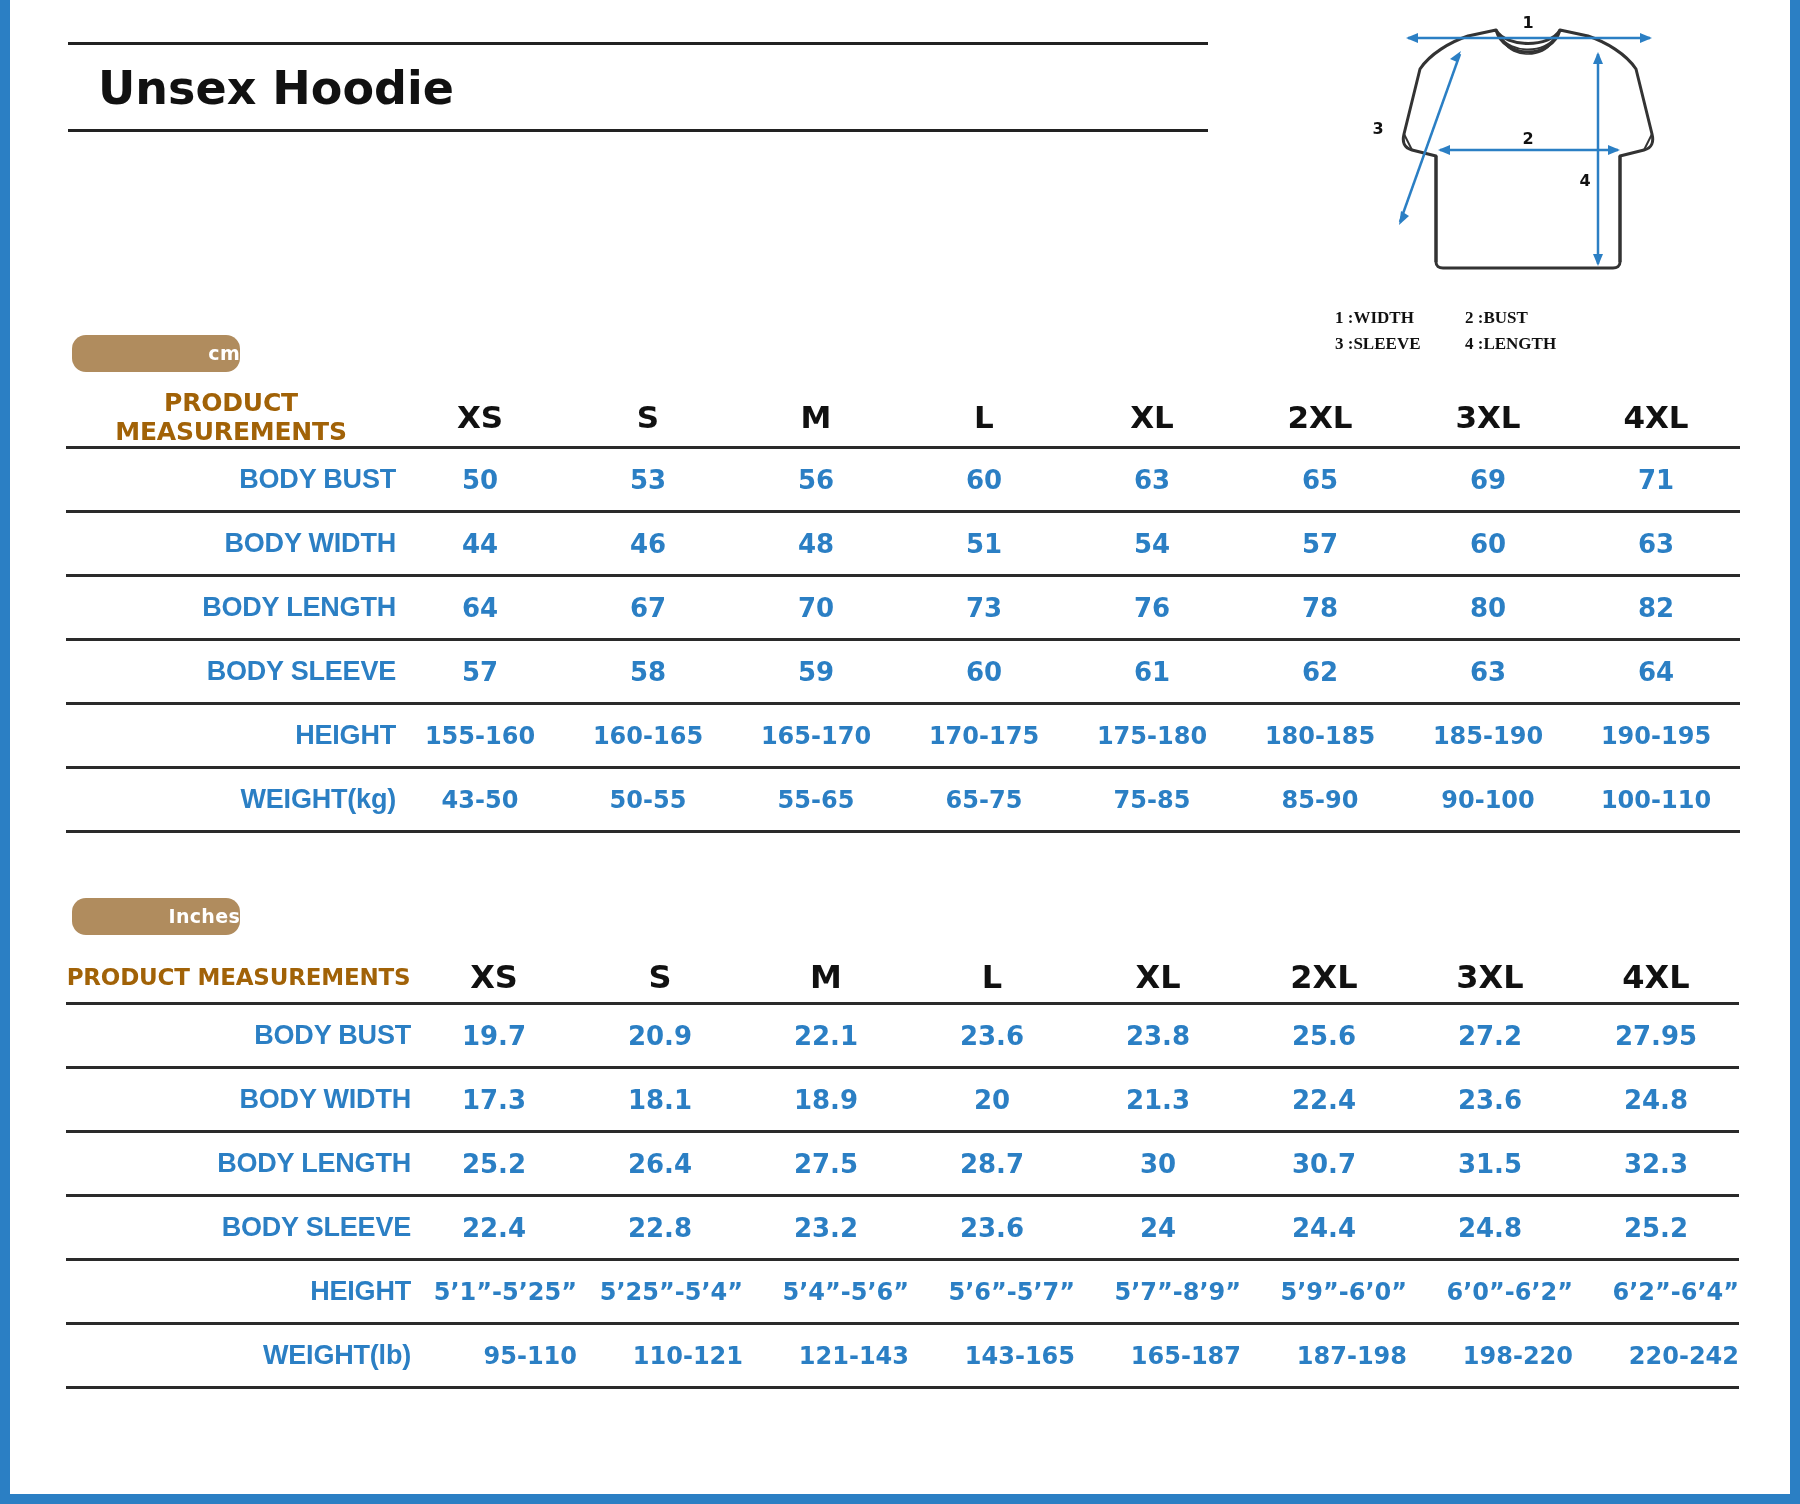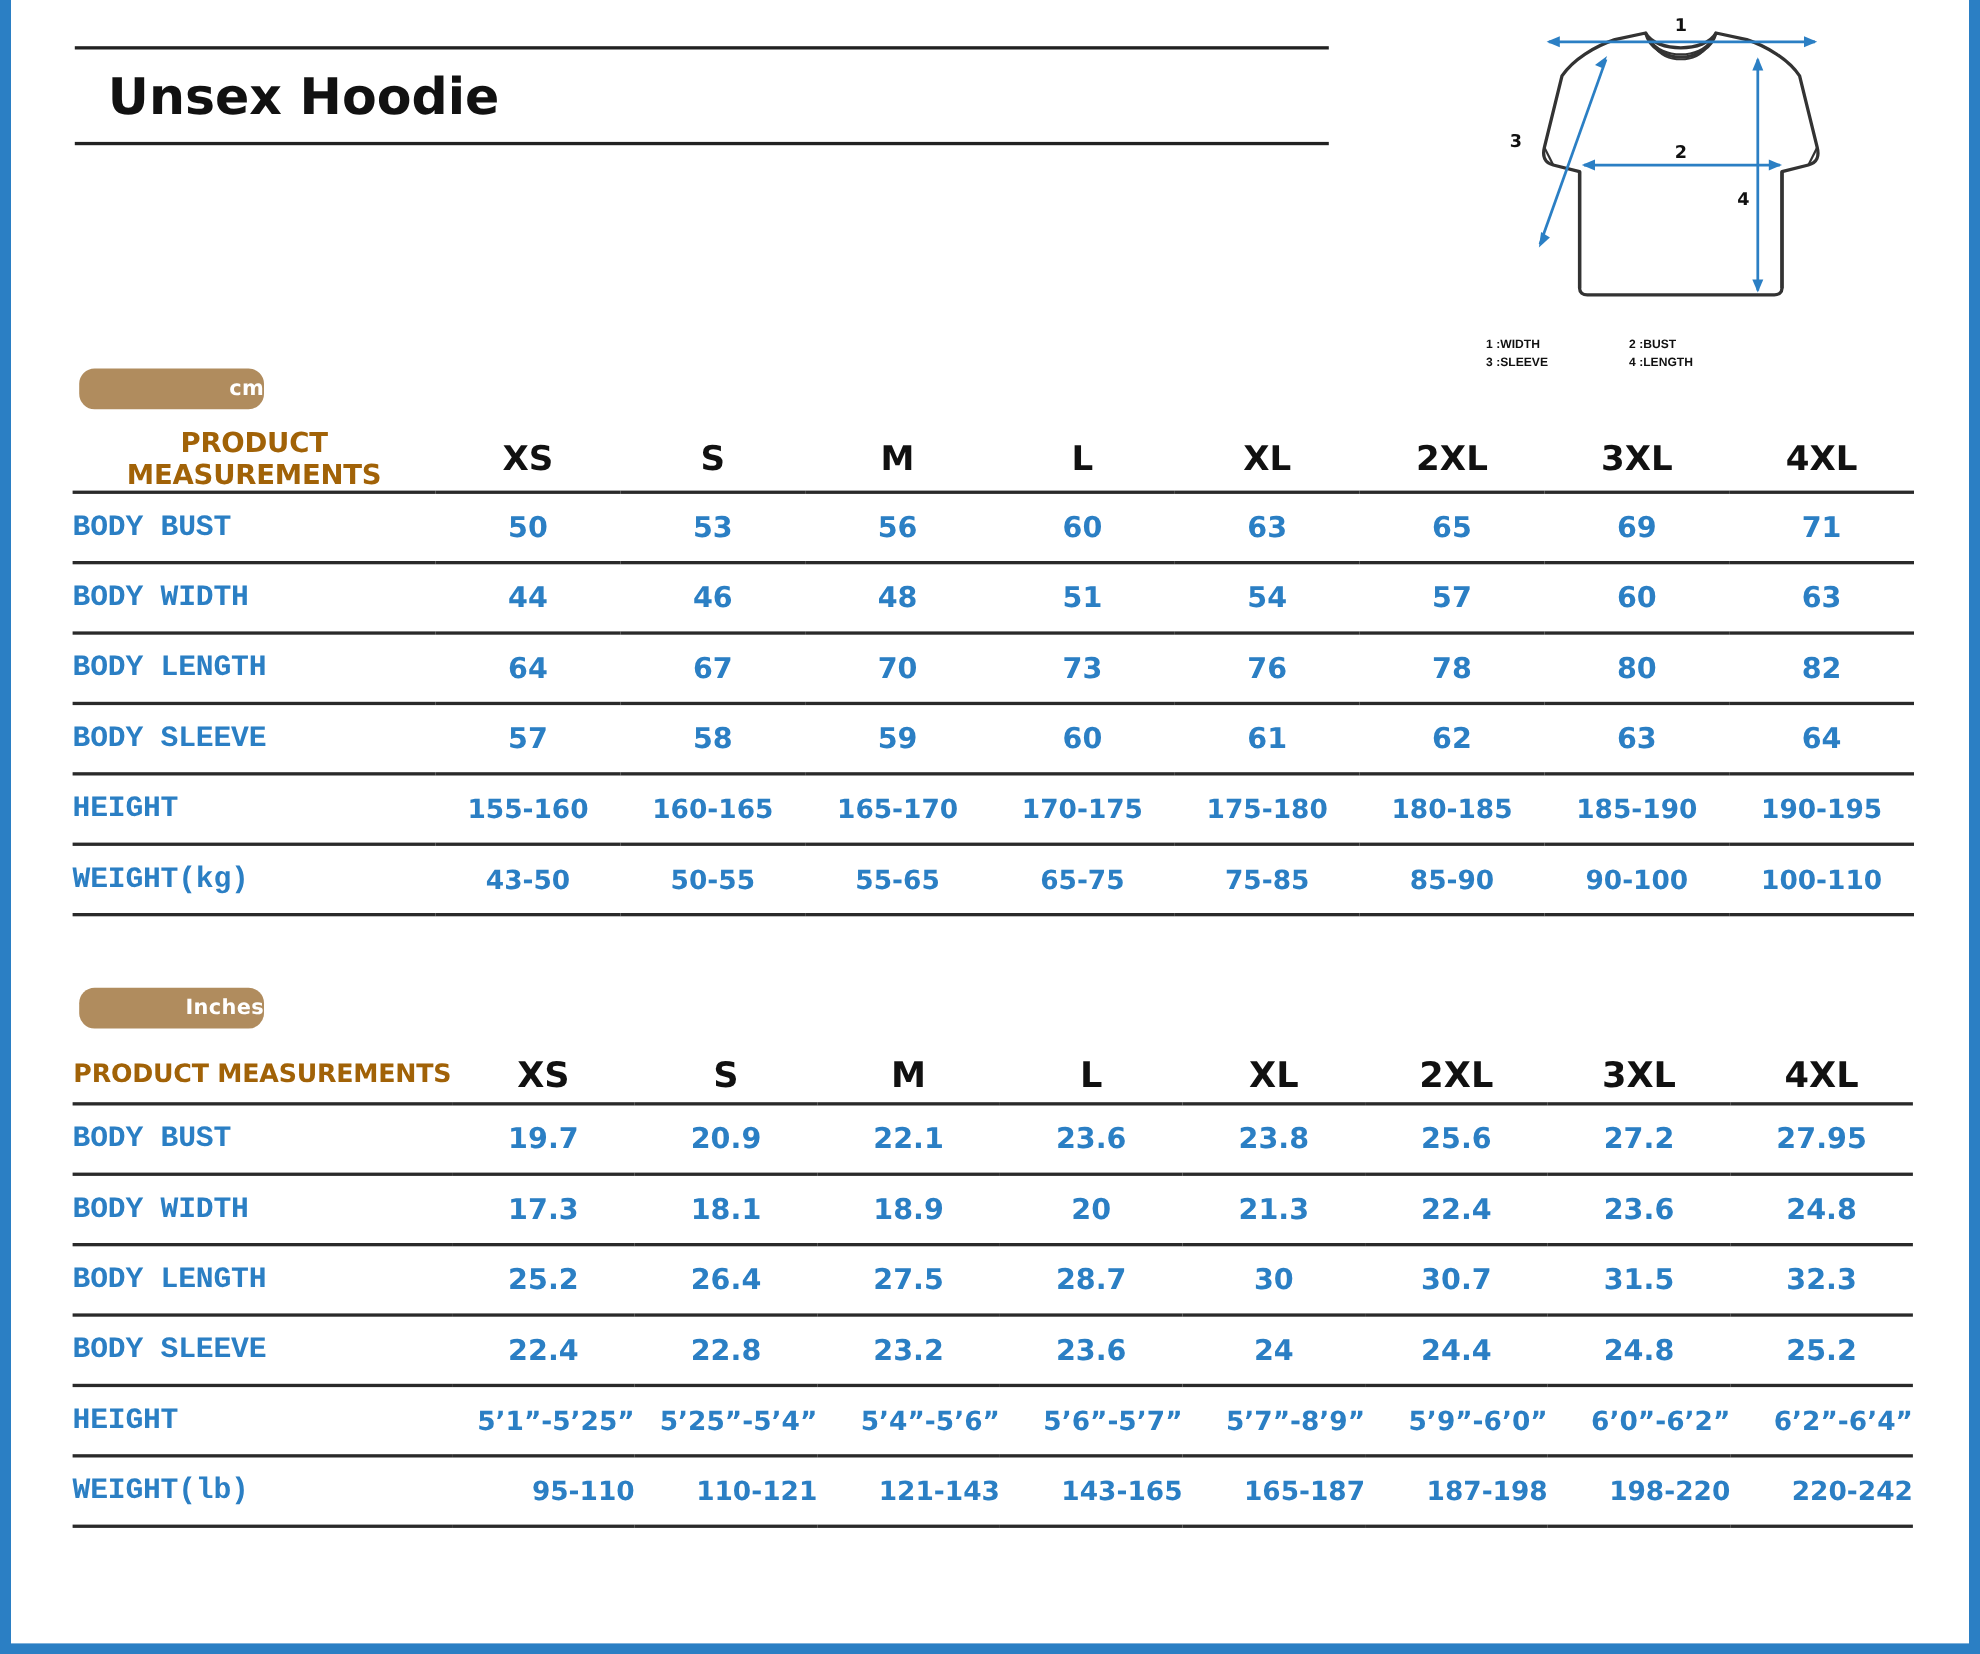--- a/index.html
+++ b/index.html
@@ -74,26 +74,25 @@
     left: 1290px;
     top: 14px;
     width: 360px;
     height: 280px;
   }
   .legend {
     position: absolute;
     left: 1325px;
     top: 305px;
     width: 360px;
-    font-family: Liberation Sans, sans-serif;
-    font-weight: bold;
-    font-size: 11px;
+    font-family: Liberation Serif, serif;
+    font-weight: bold;
+    font-size: 17px;
     color: #111;
     line-height: 1.55;
-    margin-left: 16px;
   }
   .legend .row {
     display: flex;
   }
   .legend .c1 { width: 130px; }
   .legend .c2 { width: 150px; }
 
   
   .pill {
     position: absolute;
@@ -142,25 +141,25 @@
     padding-left: 4px;
     letter-spacing: -0.2px;
   }
   th.colhead {
     font-family: "DejaVu Sans", sans-serif;
     font-weight: bold;
     font-size: 31px;
     color: #111;
   }
   td.rowlabel {
-    font-family: Liberation Mono, monospace;
+    font-family: Liberation Sans, sans-serif;
     font-weight: bold;
     font-size: 27px;
     color: #2b7fc4;
-    text-align: left;
+    text-align: right;
     padding-left: 4px;
     letter-spacing: -0.2px;
   }
   td.val {
     font-family: "DejaVu Sans", sans-serif;
     font-weight: bold;
     font-size: 26px;
     color: #2b7fc4;
     text-align: center;
   }

